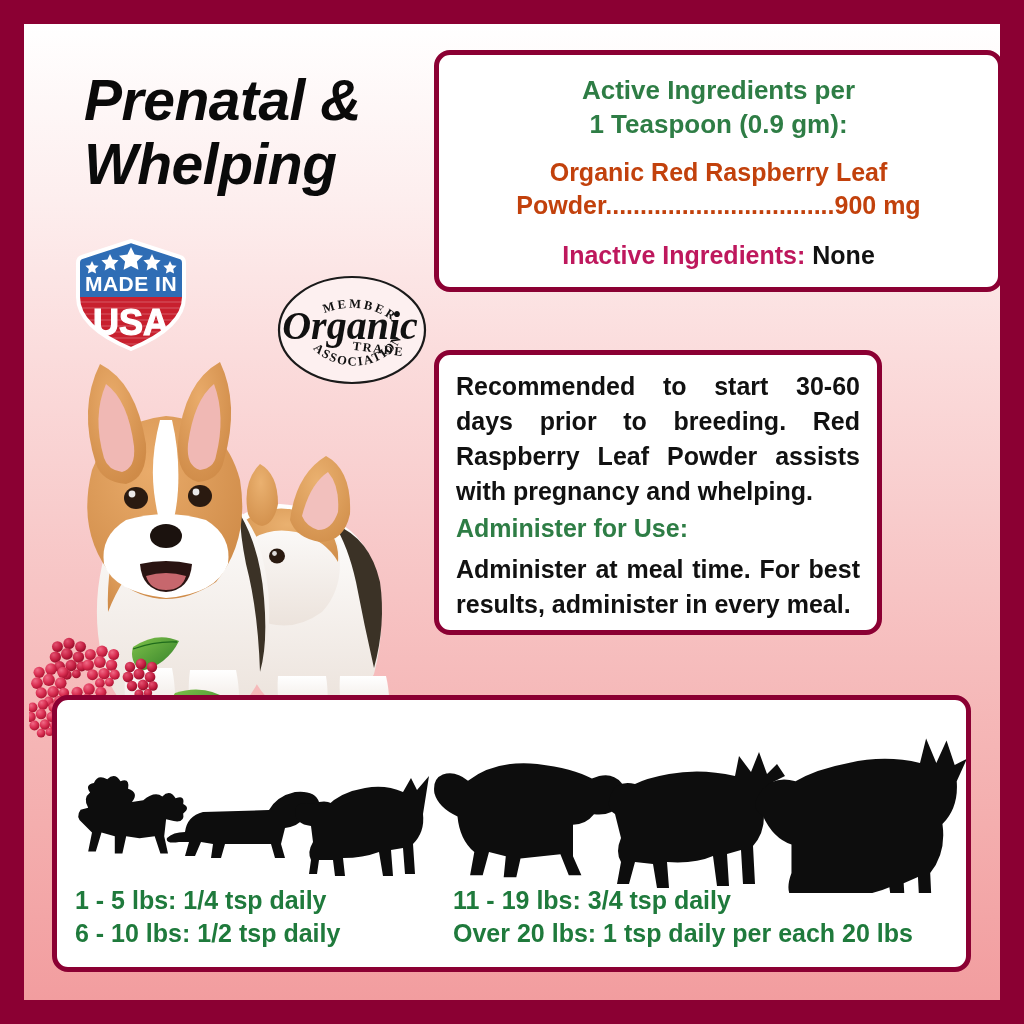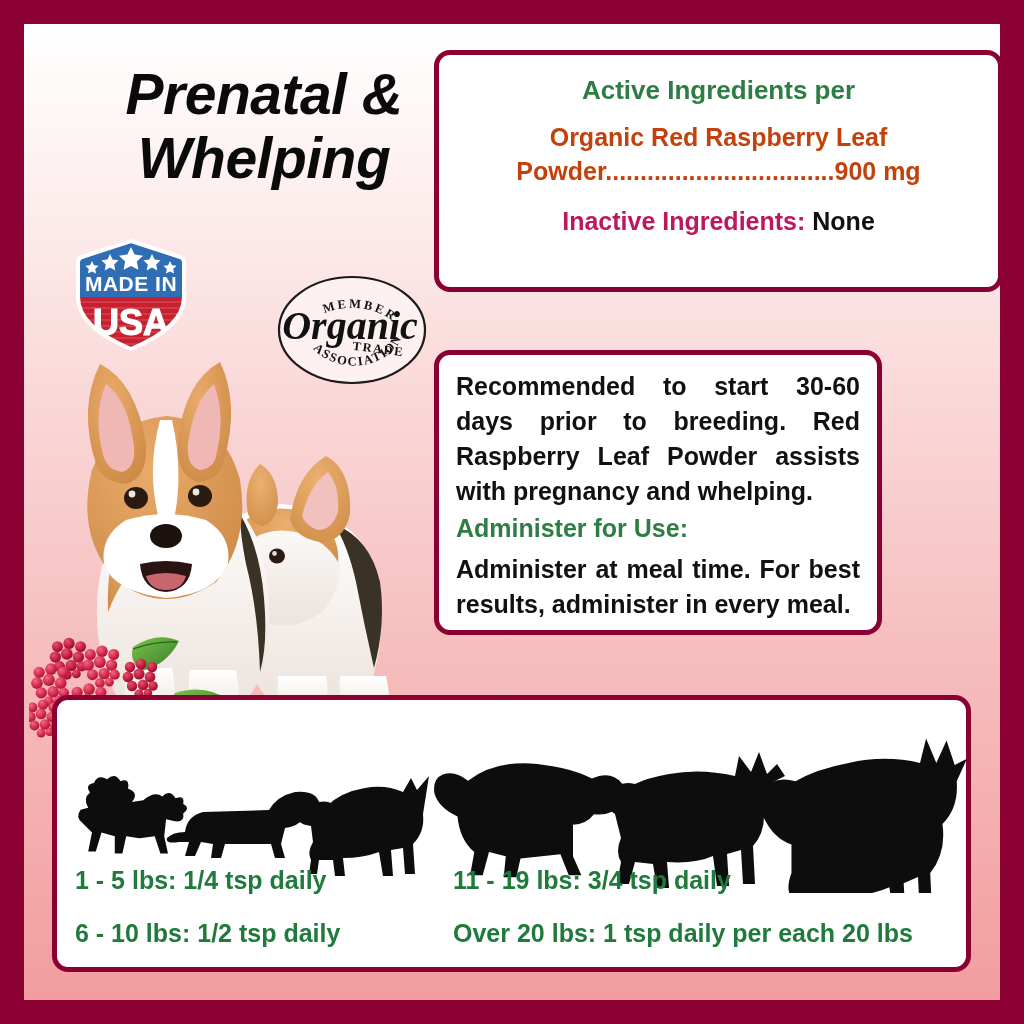--- a/index.html
+++ b/index.html
@@ -17,22 +17,21 @@
   #inner-panel{
     position:absolute;
     left:24px; top:24px; right:24px; bottom:24px;
     background:linear-gradient(180deg,#ffffff 0%,#fdeeee 18%,#fbdcdc 34%,#f8cccc 50%,#f6bcbc 66%,#f4aeae 82%,#f29d9f 100%);
     overflow:hidden;
   }
 
   
   #title{
     position:absolute;
-    left:60px; top:38px; width:360px;
-    text-align:center;
+    left:60px; top:44px; width:360px;
     font-size:57px;
     font-weight:bold;
     font-style:italic;
     line-height:1.13;
     color:#0a0a0a;
     letter-spacing:-0.5px;
   }
 
   
   #made-in-usa{
@@ -139,21 +138,21 @@
     position:absolute;
     left:0; top:8px; width:100%; height:185px;
   }
   #dog-row svg{ width:100%; height:100%; display:block; }
 
   #dosage-table{
     position:absolute;
     left:18px; bottom:18px; right:10px;
     display:grid;
     grid-template-columns:378px 1fr;
-    row-gap:20px;
+    row-gap:0;
   }
   .dose-cell{
     color:#1F7A3C;
     font-size:25px;
     font-weight:bold;
     white-space:nowrap;
     line-height:1.3;
   }
 </style>
 </head>
@@ -371,20 +370,21 @@
               <use href="#drupes"></use>
             </g>
         </g>
       </svg>
     </div>
 
     <div class="wbox" id="ingredients-box">
       <div id="ingredients-inner">
         <div class="ing-head">
           <div>Active Ingredients per</div>
+          <div>1 Teaspoon (0.9 gm):</div>
         </div>
         <div class="ing-body">
           <span>Organic Red Raspberry Leaf</span>
           <span class="line2">Powder.................................900 mg</span>
         </div>
         <div class="inactive-row">
           <span class="lbl">Inactive Ingredients:</span>
           <span class="val">None</span>
         </div>
       </div>

